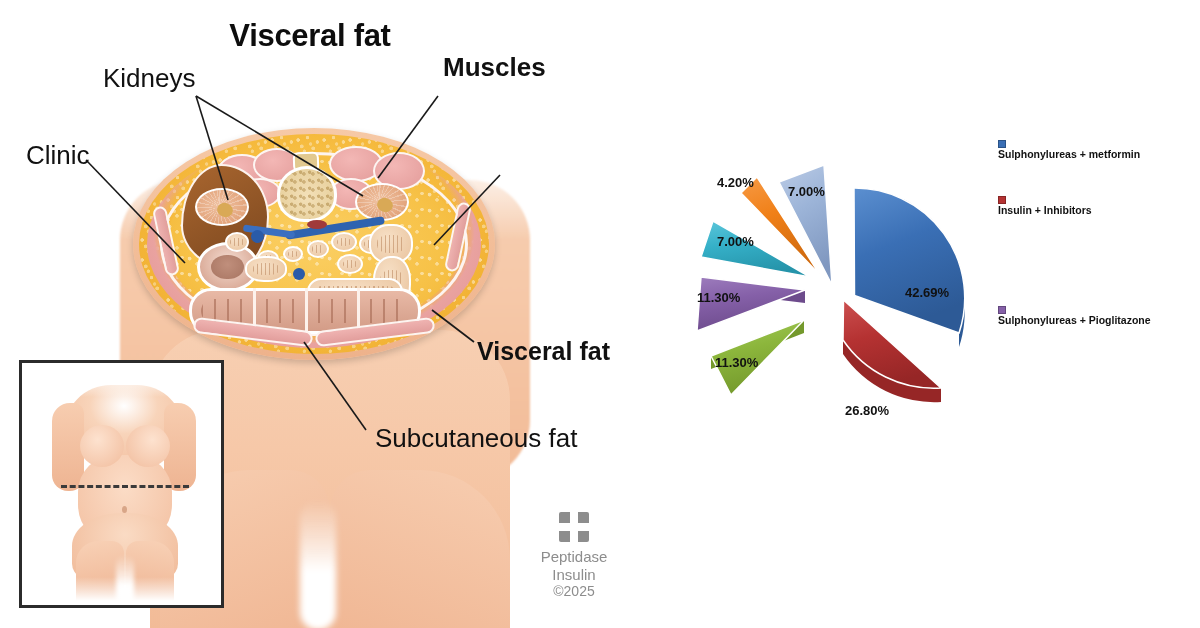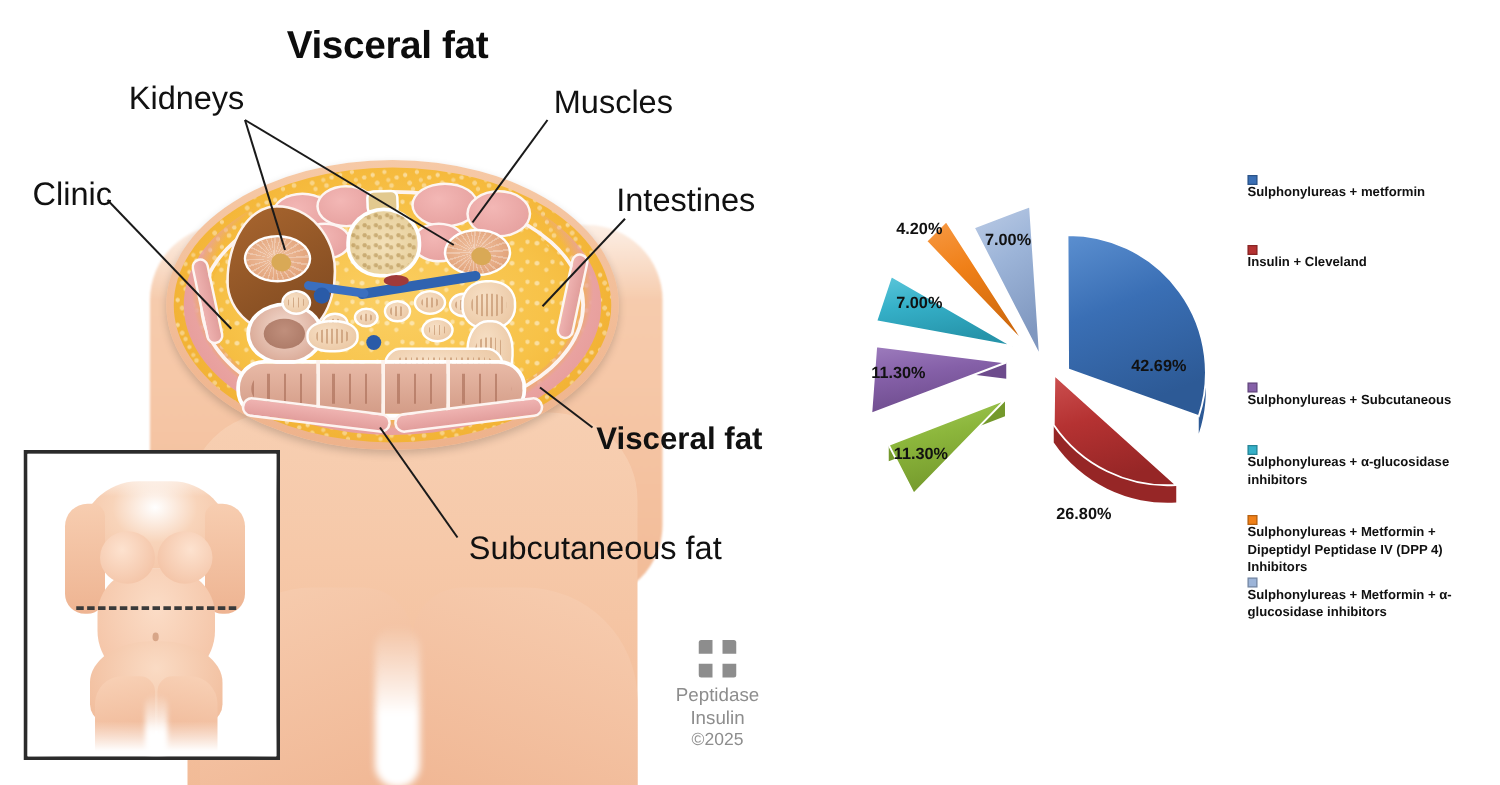--- a/index.html
+++ b/index.html
@@ -286,21 +286,21 @@
   #leader-lines line { stroke: #1a1a1a; stroke-width: 1.6; }
 
   
   .anat-label {
     position: absolute;
     font-size: 26px; color: #111;
     white-space: nowrap;
   }
   .anat-label.bold { font-weight: bold; font-size: 25px; }
   #lbl-kidneys    { left: 103px; top: 63px; }
-  #lbl-muscles    { left: 443px; top: 66px; }
+  #lbl-muscles    { left: 443px; top: 52px; font-weight: bold; }
   #lbl-liver      { left: 26px;  top: 140px; }
   #lbl-intestines { left: 493px; top: 145px; }
   #lbl-visceral-fat-2 { left: 477px; top: 337px; }
   #lbl-subcutaneous { left: 363px; top: 423px; margin-left: 12px; }
 
   
   #inset-box {
     position: absolute; left: 19px; top: 360px;
     width: 205px; height: 248px;
     background: #ffffff;
@@ -523,21 +523,20 @@
 
     <line x1="474" y1="342" x2="432" y2="310"></line>
 
     <line x1="366" y1="430" x2="304" y2="342"></line>
   </svg>
 
   <div id="anatomy-title">Visceral fat</div>
   <div class="anat-label" id="lbl-kidneys">Kidneys</div>
   <div class="anat-label" id="lbl-muscles">Muscles</div>
   <div class="anat-label" id="lbl-liver">Clinic</div>
-  <div class="anat-label" id="lbl-intestines">Intestines</div>
   <div class="anat-label bold" id="lbl-visceral-fat-2">Visceral fat</div>
   <div class="anat-label" id="lbl-subcutaneous">Subcutaneous fat</div>
 
   <div id="inset-box">
     <div class="ib" id="ib-shoulders"></div>
     <div class="ib" id="ib-arm-l"></div>
     <div class="ib" id="ib-arm-r"></div>
     <div class="ib" id="ib-abdomen"></div>
     <div class="ib" id="ib-breast-l"></div>
     <div class="ib" id="ib-breast-r"></div>
@@ -637,32 +636,20 @@
     <div class="slice-label" style="left:95px; top:49px;">7.00%</div>
   </div>
 
   <div id="legend">
     <div class="legend-row" style="top:2px">
       <span class="legend-swatch" style="background:#3a6fb5"></span>
       <span class="legend-text">Sulphonylureas + metformin</span>
     </div>
     <div class="legend-row" style="top:58px">
       <span class="legend-swatch" style="background:#b53232"></span>
-      <span class="legend-text">Insulin + Cleveland</span>
+      <span class="legend-text">Insulin + Inhibitors</span>
     </div>
     <div class="legend-row" style="top:168px">
       <span class="legend-swatch" style="background:#8560a8"></span>
-      <span class="legend-text">Sulphonylureas + Subcutaneous</span>
-    </div>
-    <div class="legend-row" style="top:218px">
-      <span class="legend-swatch" style="background:#35b0c8"></span>
-      <span class="legend-text">Sulphonylureas +  α-glucosidase inhibitors</span>
-    </div>
-    <div class="legend-row" style="top:274px">
-      <span class="legend-swatch" style="background:#f08018"></span>
-      <span class="legend-text">Sulphonylureas + Metformin + Dipeptidyl Peptidase IV (DPP 4) Inhibitors</span>
-    </div>
-    <div class="legend-row" style="top:324px">
-      <span class="legend-swatch" style="background:#9cb4d8"></span>
-      <span class="legend-text">Sulphonylureas + Metformin +  α-glucosidase inhibitors</span>
+      <span class="legend-text">Sulphonylureas + Pioglitazone</span>
     </div>
   </div>
 </div>
 
 </body></html>

